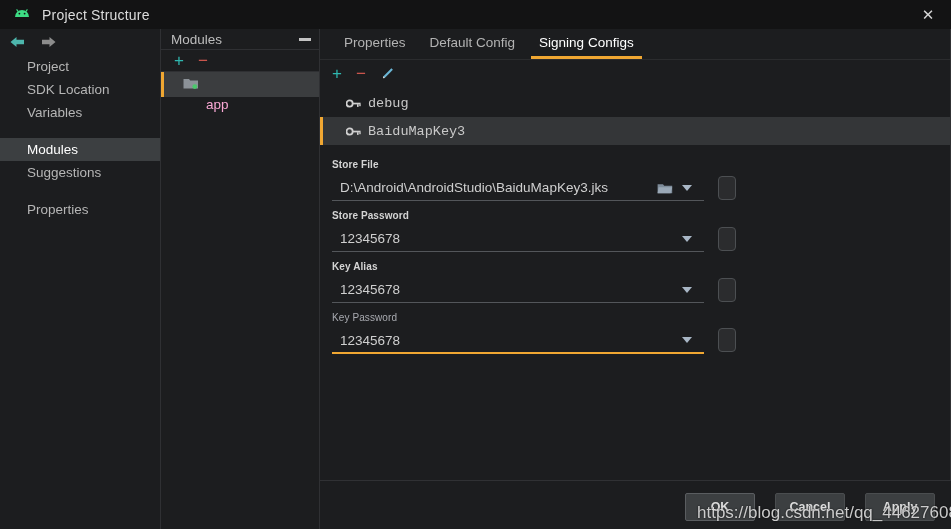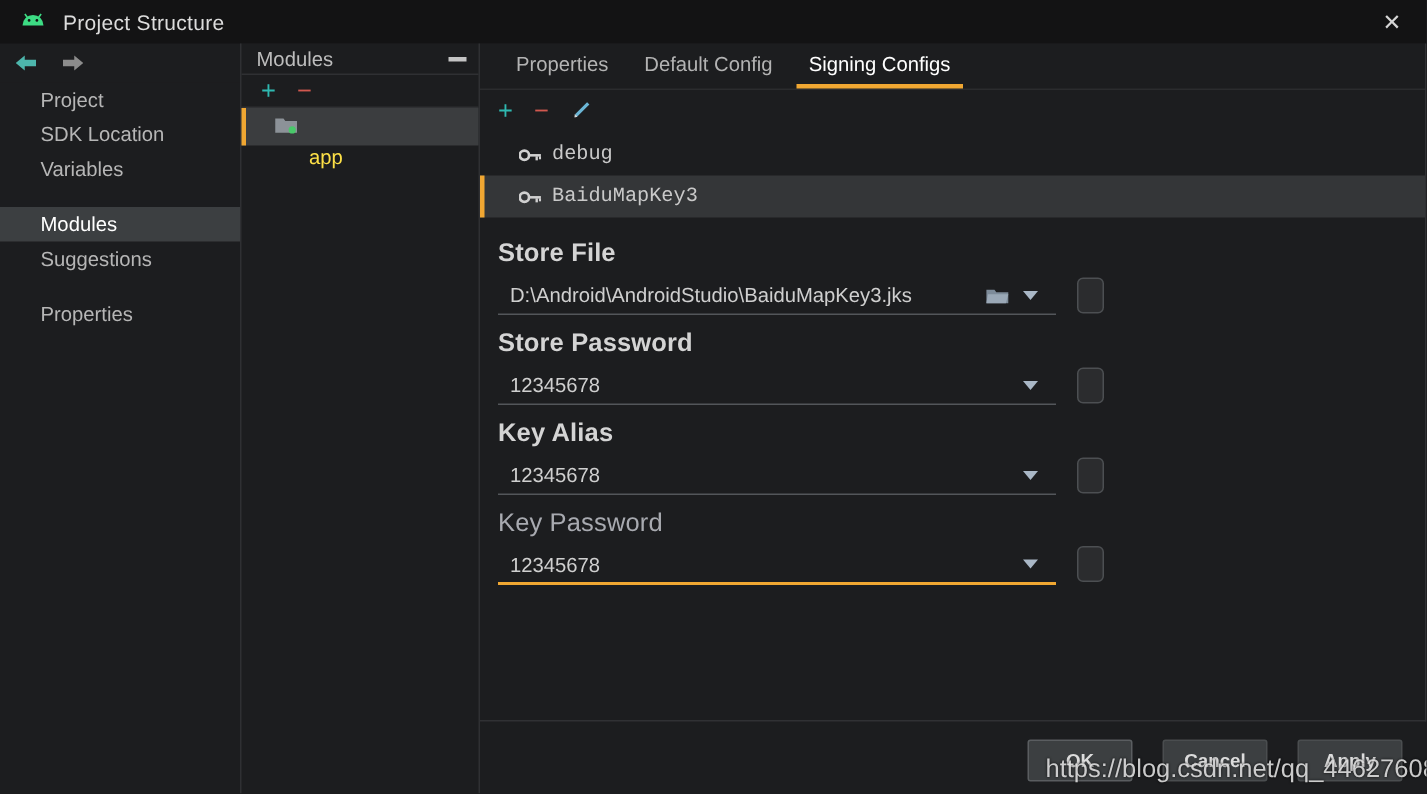--- a/index.html
+++ b/index.html
@@ -72,21 +72,21 @@
   .tb-minus { color:#d1584f; font-size:17px; line-height:14px; cursor:pointer; }
   .module-row {
     position:relative; height:25px; display:flex; align-items:center;
     padding-left:22px; gap:7px; cursor:pointer;
   }
   .module-row.selected { background:#3b3d3f; }
   .module-row.selected:before {
     content:""; position:absolute; left:0; top:0; width:3px; height:100%;
     background:#f0a732;
   }
-  .module-label { color:#fde047; font-size:13.5px;margin-top:40px; }
+  .module-label { color:#f9a8d4; font-size:13.5px;margin-top:40px; }
 
   
   .content {
     position:absolute; left:320px; top:29px; width:631px; height:452px;
     background:#1c1d1f;
     border-right:1px solid #303134;
     border-bottom:1px solid #303134;
   }
   .tabs {
     height:31px; display:flex; align-items:flex-end; padding-left:12px; gap:0;
@@ -116,21 +116,21 @@
     content:""; position:absolute; left:0; top:0; width:3px; height:100%;
     background:#f0a732;
   }
   .cfg-label { color:#c9c9c9; font-size:13.5px; }
   .key-icon { width:14px; height:11px; }
 
   
   .form { padding:14px 0 0 6px; }
   .field { margin-bottom:9px; position:relative; }
   .field-label {
-    color:#d4d4d4; font-weight:bold; font-size:17px; padding-left:6px;
+    color:#d4d4d4; font-weight:bold; font-size:10px; padding-left:6px;
     margin-bottom:5px; letter-spacing:0.1px;
   }
   .field-label.plain { font-weight:normal; color:#a8aab0; }
   .field-row {
     position:relative; width:372px; height:26px; margin-left:6px;
     display:flex; align-items:center;
     border-bottom:1px solid #53565a;
   }
   .field-row.focused { border-bottom:2px solid #f0a732; }
   .field-value {

